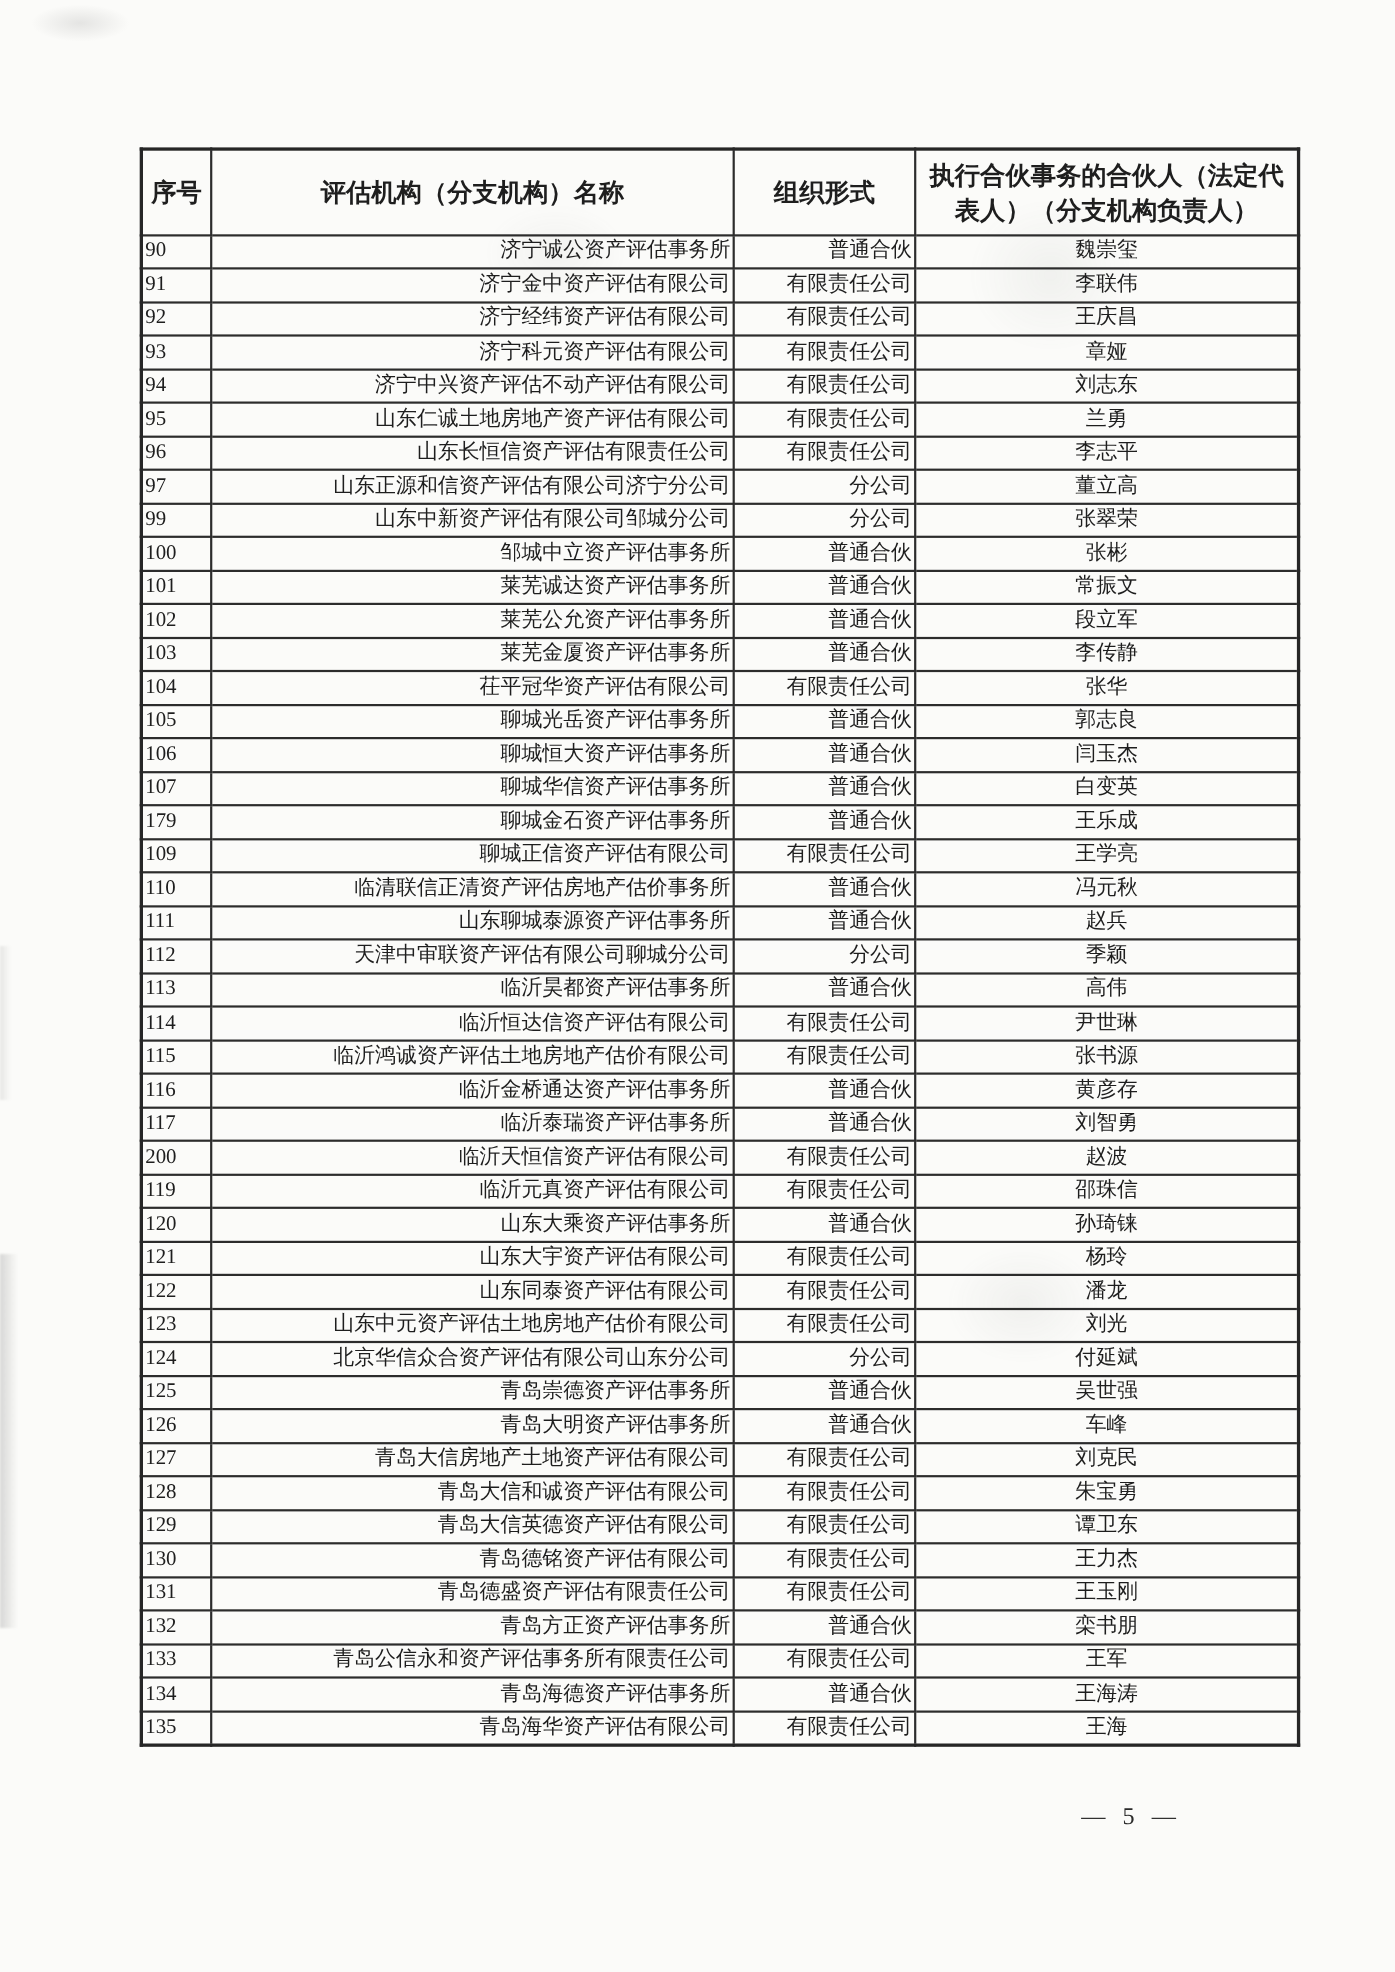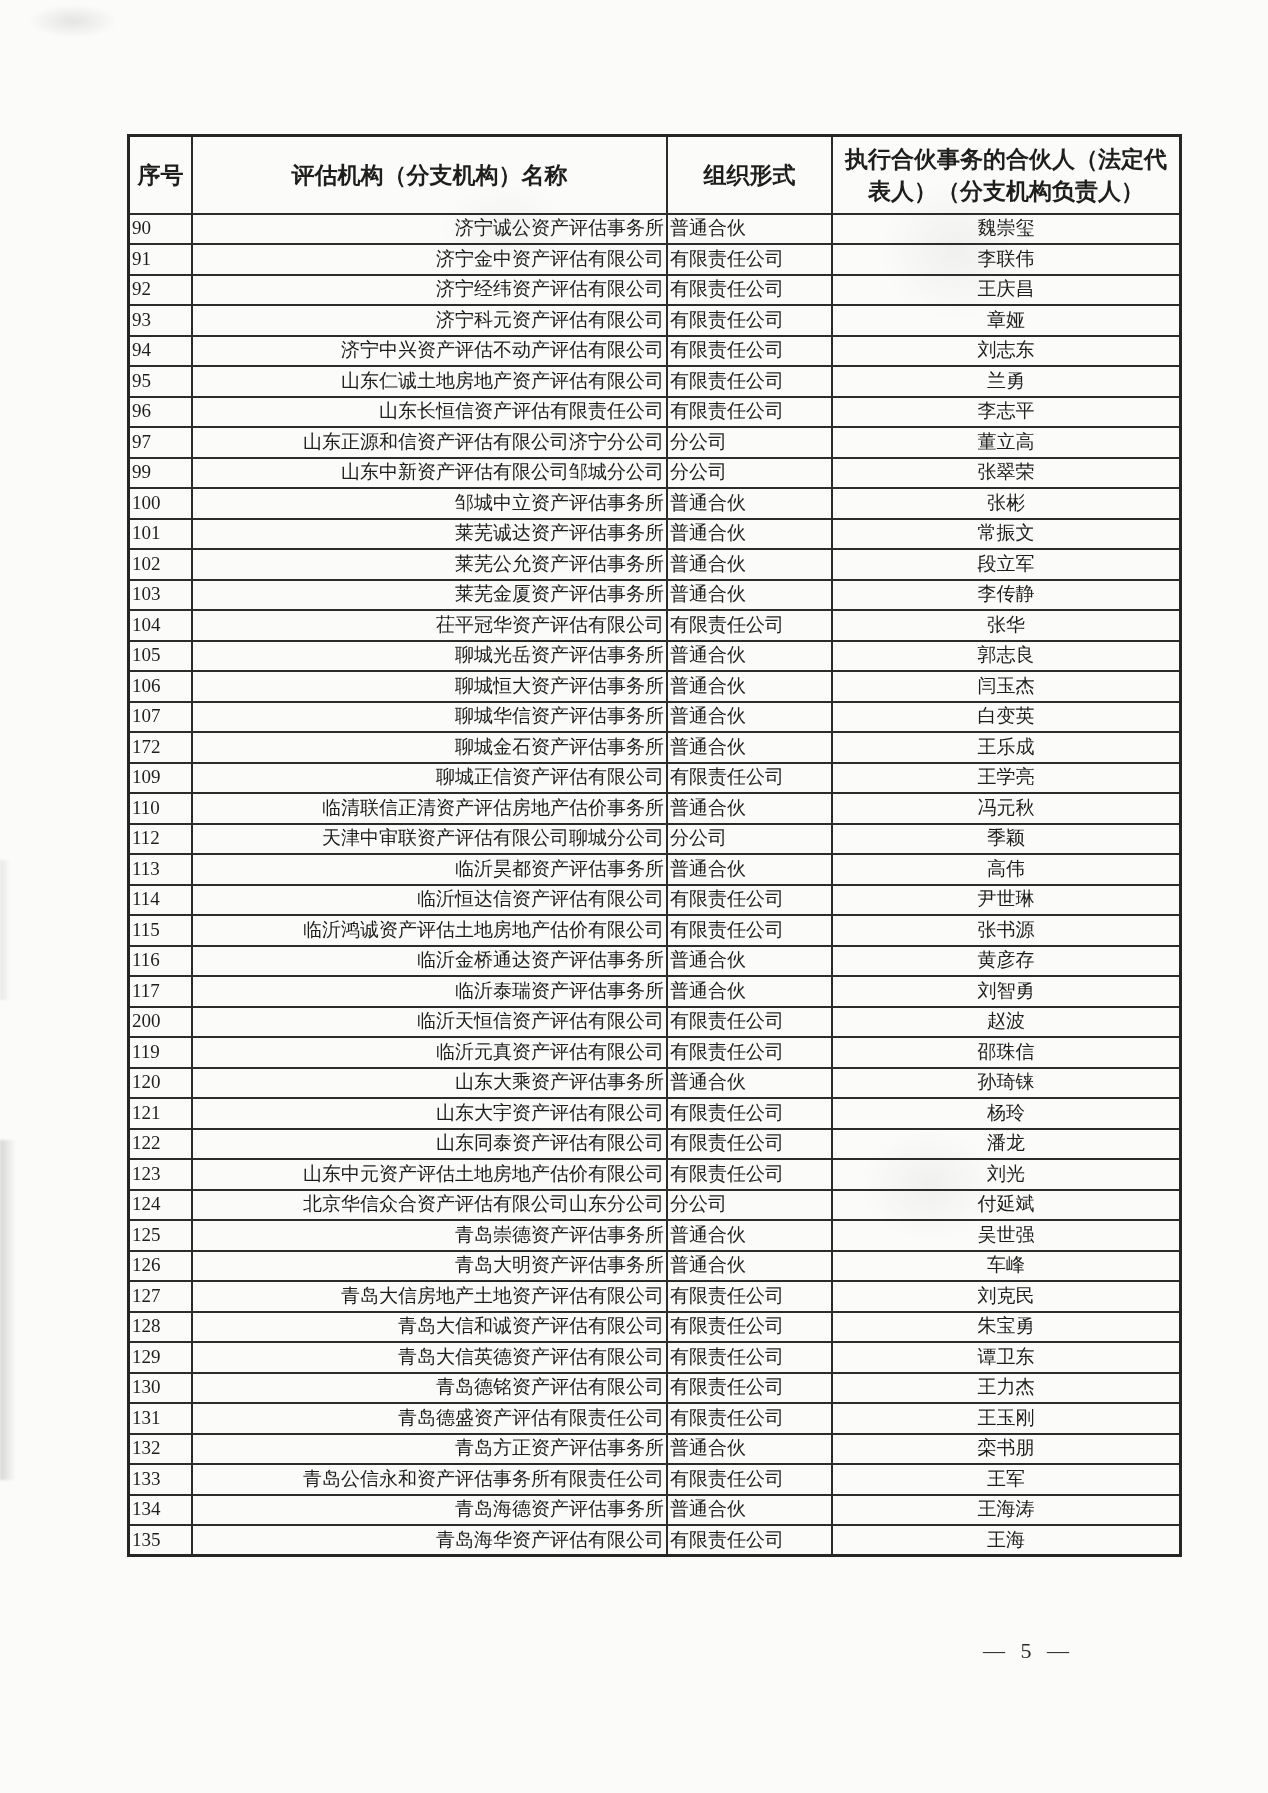--- a/index.html
+++ b/index.html
@@ -57,21 +57,21 @@
     line-height: 1.1;
     padding: 0 2px;
     vertical-align: middle;
   }
   td.col-no {
     font-family: "Liberation Serif", "DejaVu Serif", serif;
     font-size: 20px;
     text-align: left;
   }
   td.col-name    { text-align: right; padding-left: 7px; }
-  td.col-form    { text-align: left; }
+  td.col-form    { text-align: right; }
   td.col-partner { text-align: center; }
 
   
   .page-footer {
     position: absolute;
     left: 983px;
     top: 1638px;
     font-size: 22px;
     word-spacing: 10px;
     color: #2a2a2a;
@@ -227,36 +227,42 @@
           <td class="col-form">普通合伙</td>
           <td class="col-partner">闫玉杰</td>
         </tr>
         <tr>
           <td class="col-no">107</td>
           <td class="col-name">聊城华信资产评估事务所</td>
           <td class="col-form">普通合伙</td>
           <td class="col-partner">白变英</td>
         </tr>
         <tr>
-          <td class="col-no">172</td>
+          <td class="col-no">179</td>
           <td class="col-name">聊城金石资产评估事务所</td>
           <td class="col-form">普通合伙</td>
           <td class="col-partner">王乐成</td>
         </tr>
         <tr>
           <td class="col-no">109</td>
           <td class="col-name">聊城正信资产评估有限公司</td>
           <td class="col-form">有限责任公司</td>
           <td class="col-partner">王学亮</td>
         </tr>
         <tr>
           <td class="col-no">110</td>
           <td class="col-name">临清联信正清资产评估房地产估价事务所</td>
           <td class="col-form">普通合伙</td>
           <td class="col-partner">冯元秋</td>
+        </tr>
+        <tr>
+          <td class="col-no">111</td>
+          <td class="col-name">山东聊城泰源资产评估事务所</td>
+          <td class="col-form">普通合伙</td>
+          <td class="col-partner">赵兵</td>
         </tr>
         <tr>
           <td class="col-no">112</td>
           <td class="col-name">天津中审联资产评估有限公司聊城分公司</td>
           <td class="col-form">分公司</td>
           <td class="col-partner">季颖</td>
         </tr>
         <tr>
           <td class="col-no">113</td>
           <td class="col-name">临沂昊都资产评估事务所</td>

